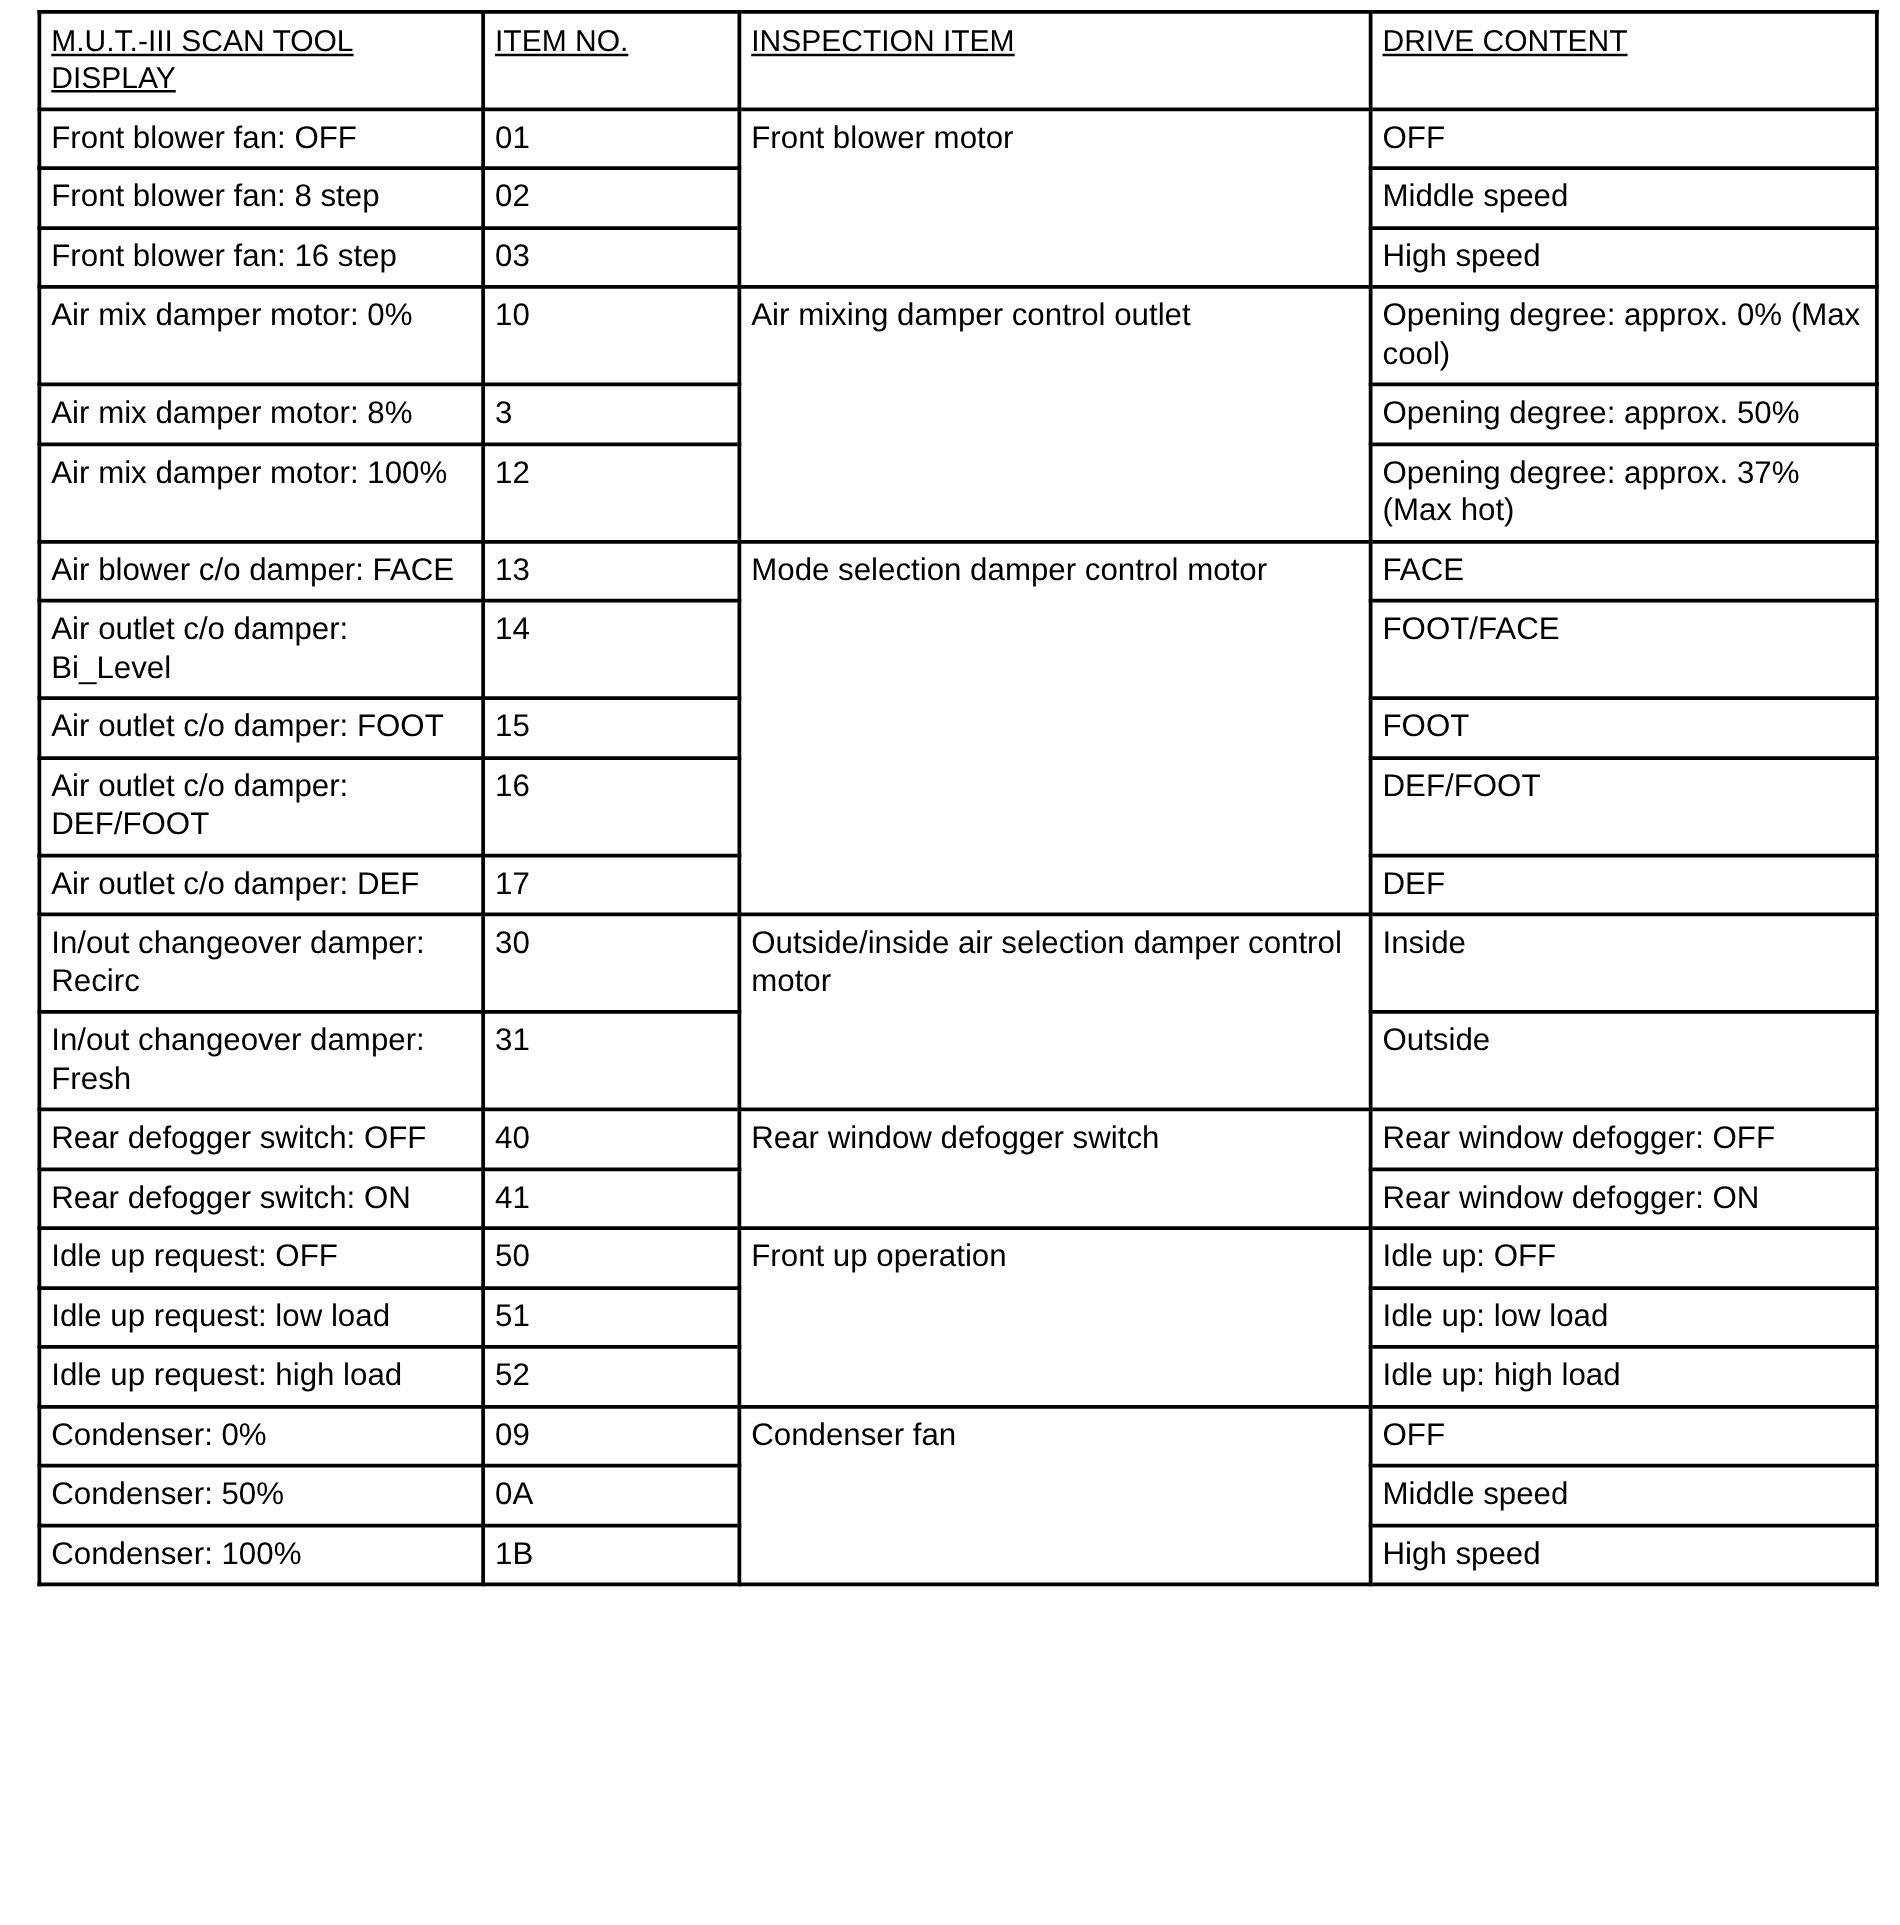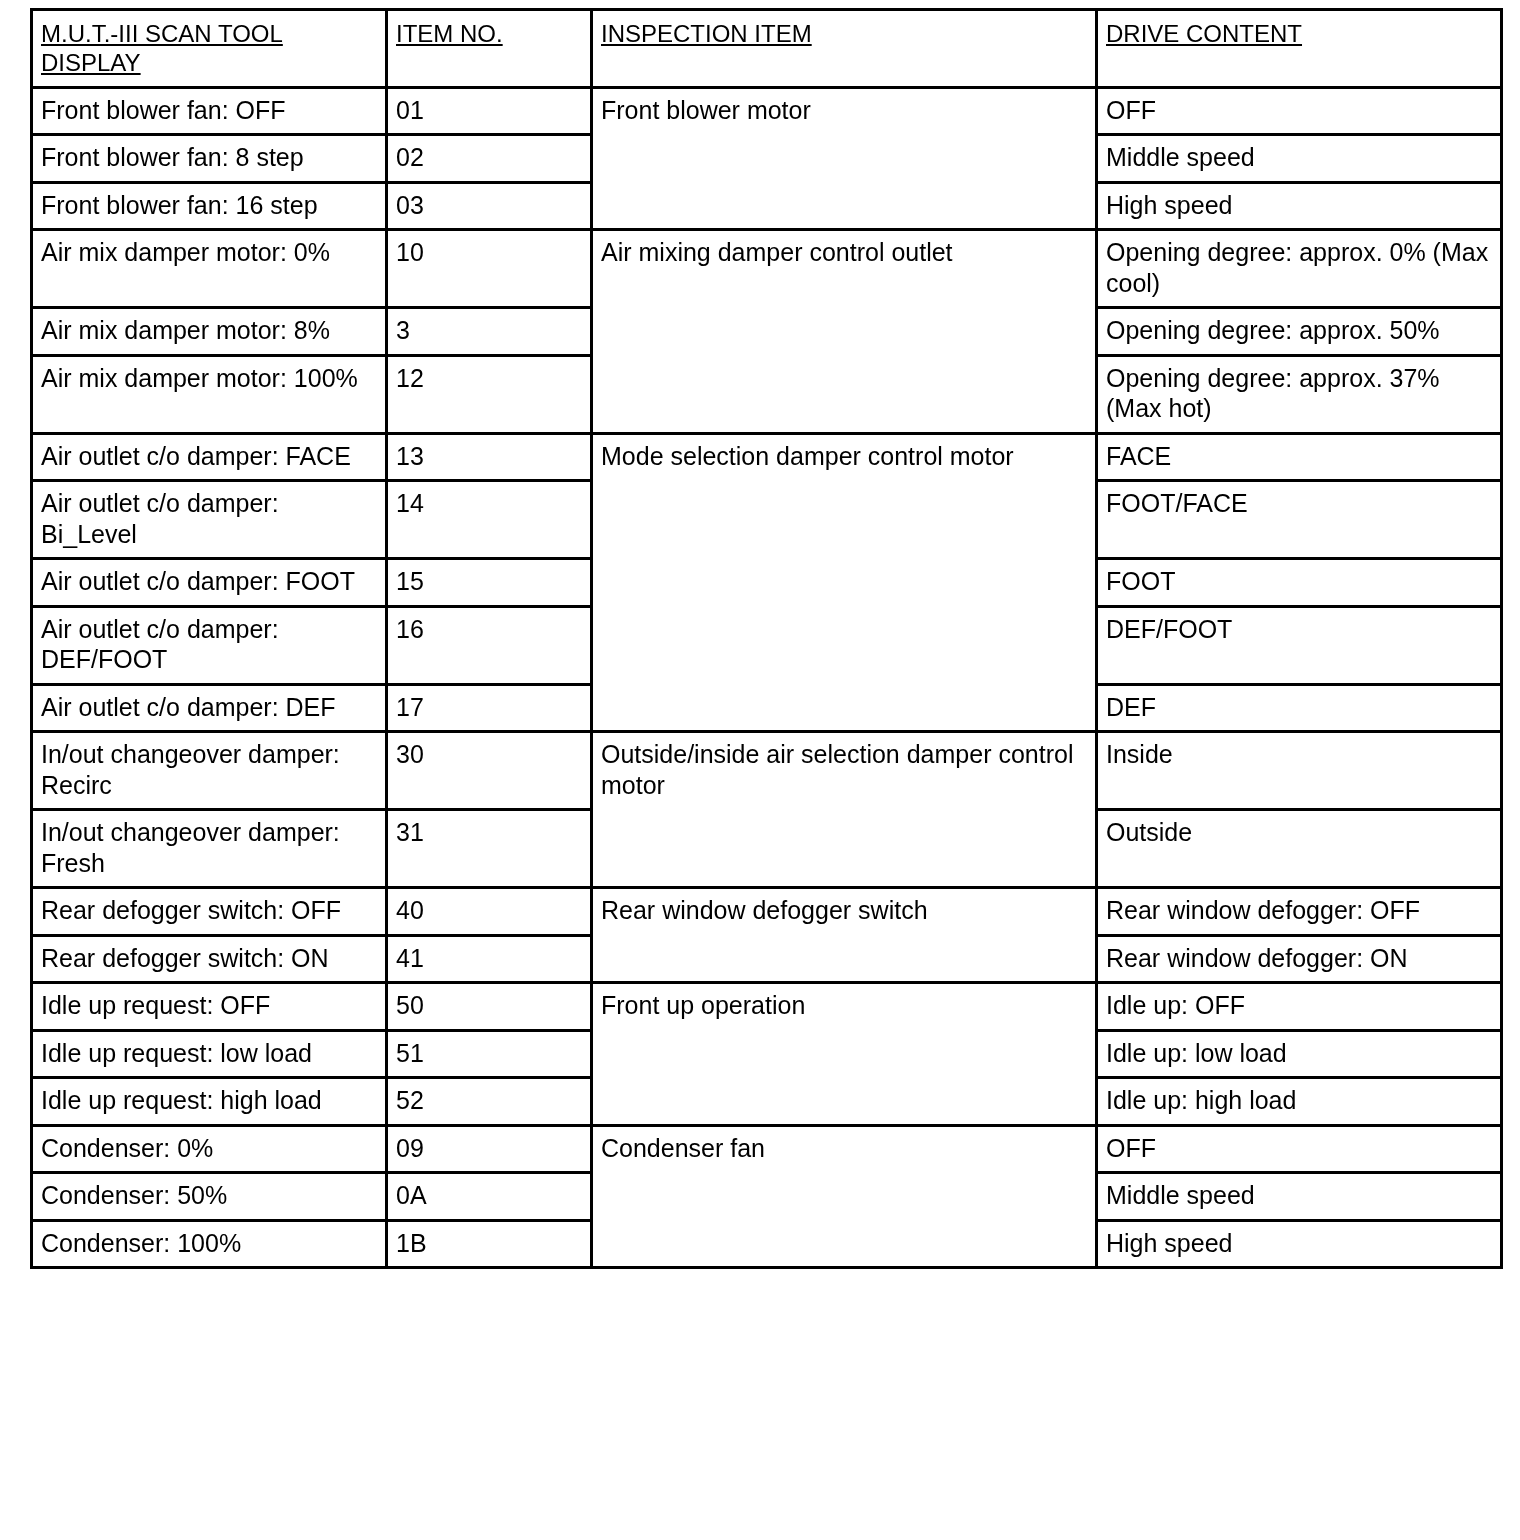--- a/index.html
+++ b/index.html
@@ -88,21 +88,21 @@
           <td>Air mix damper motor: 8%</td>
           <td>3</td>
           <td>Opening degree: approx. 50%</td>
         </tr>
         <tr>
           <td>Air mix damper motor: 100%</td>
           <td>12</td>
           <td>Opening degree: approx. 37% (Max hot)</td>
         </tr>
         <tr>
-          <td>Air outlet c/o damper: FACE</td>
+          <td>Air blower c/o damper: FACE</td>
           <td>13</td>
           <td rowspan="5">Mode selection damper control motor</td>
           <td>FACE</td>
         </tr>
         <tr>
           <td>Air outlet c/o damper: Bi_Level</td>
           <td>14</td>
           <td>FOOT/FACE</td>
         </tr>
         <tr>

